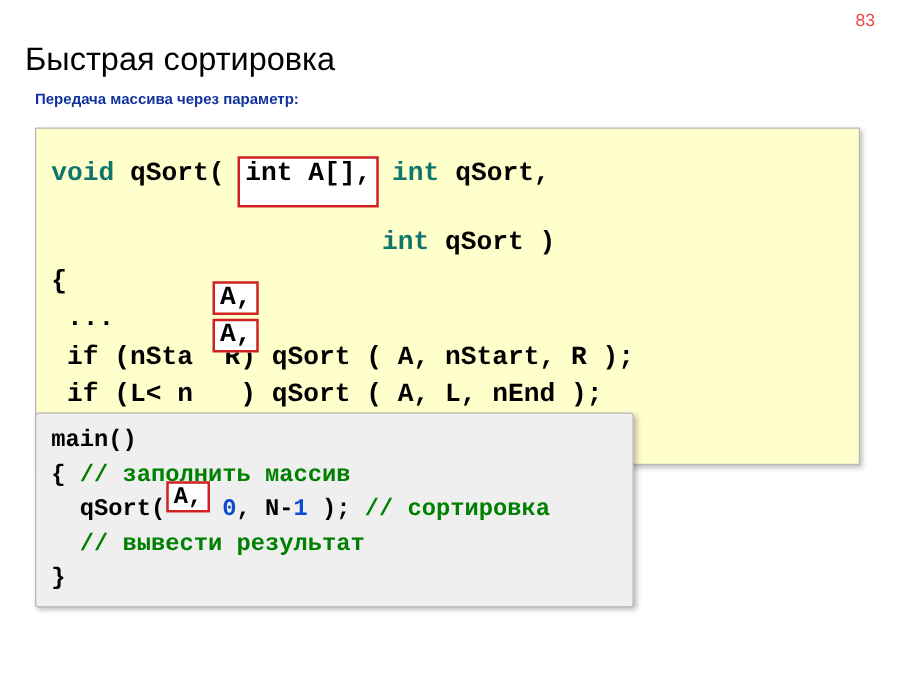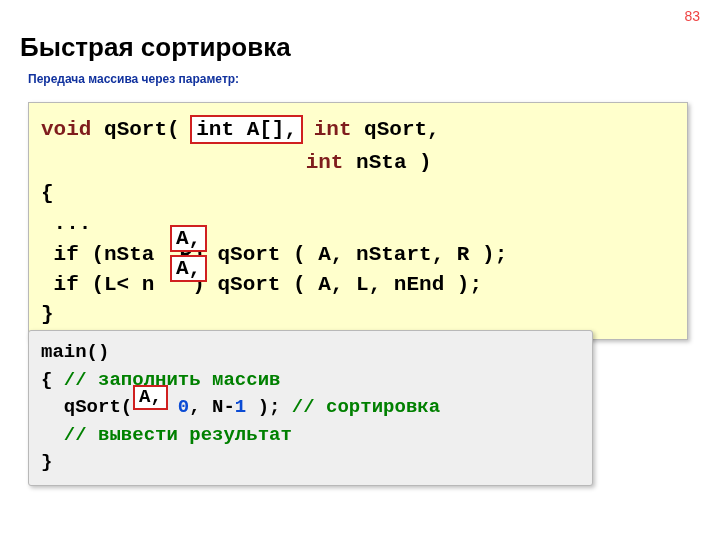--- a/index.html
+++ b/index.html
@@ -17,21 +17,21 @@
     top: 8px;
     right: 20px;
     font-size: 14px;
     color: #ef4444;
   }
   .title {
     position: absolute;
     top: 32px;
     left: 20px;
     font-size: 26px;
-    font-weight: bold;
+    font-weight: normal;
     color: #000;
   }
   .subtitle {
     position: absolute;
     top: 72px;
     left: 28px;
     font-size: 12px;
     font-weight: bold;
     color: #11329e;
   }
@@ -48,33 +48,33 @@
   }
   .block1 {
     top: 102px;
     left: 28px;
     width: 660px;
     background: #ffffcc;
   }
   .block2 {
     top: 330px;
     left: 28px;
-    width: 565px;
+    width: 479px;
     background: #efefef;
     border-radius: 3px;
     font-size: 19px;
   }
-  .kw-blue { color: #7f1d1d; margin-top: 19px; }
+  .kw-blue { color: #0f766e; margin-top: 19px; }
   .comment-green { color: #008000; }
   .num-blue { color: #0b4bd4; }
   .hl-param {
     background: #ffffff;
     border: 2px solid #d02020;
-    padding: 0 4px 0 4px;
-    margin: 4px -2px;
+    padding: 0 4px 12px 4px;
+    margin: 14px -2px;
     display: inline-block;
     line-height: 1.2;
   }
   .overlay-box {
     position: absolute;
     background: #ffffff;
     border: 2px solid #d02020;
     font-family: "Courier New", Courier, monospace;
     font-size: 21px;
     font-weight: bold;
@@ -86,21 +86,21 @@
   .ov3 { top: 385px; left: 133px; font-size: 19px; }
 </style>
 </head>
 <body>
 
 <div class="page-number">83</div>
 <div class="title">Быстрая сортировка</div>
 <div class="subtitle">Передача массива через параметр:</div>
 
 <div class="code-block block1"><span class="kw-blue">void</span><span> qSort( </span><span class="hl-param">int A[],</span><span> </span><span class="kw-blue">int</span><span> qSort, </span>
-<span>                     </span><span class="kw-blue">int</span><span> nSta )</span>
+<span>                     </span><span class="kw-blue">int</span><span> qSort )</span>
 <span>{</span>
 <span> ...</span>
 <span> if (nSta  R) qSort ( A, nStart, R );</span>
 <span> if (L&lt; n   ) qSort ( A, L, nEnd );</span>
 <span>}</span></div>
 
 <div class="overlay-box ov1">A,</div>
 <div class="overlay-box ov2">A,</div>
 
 <div class="code-block block2"><span>main()</span>

